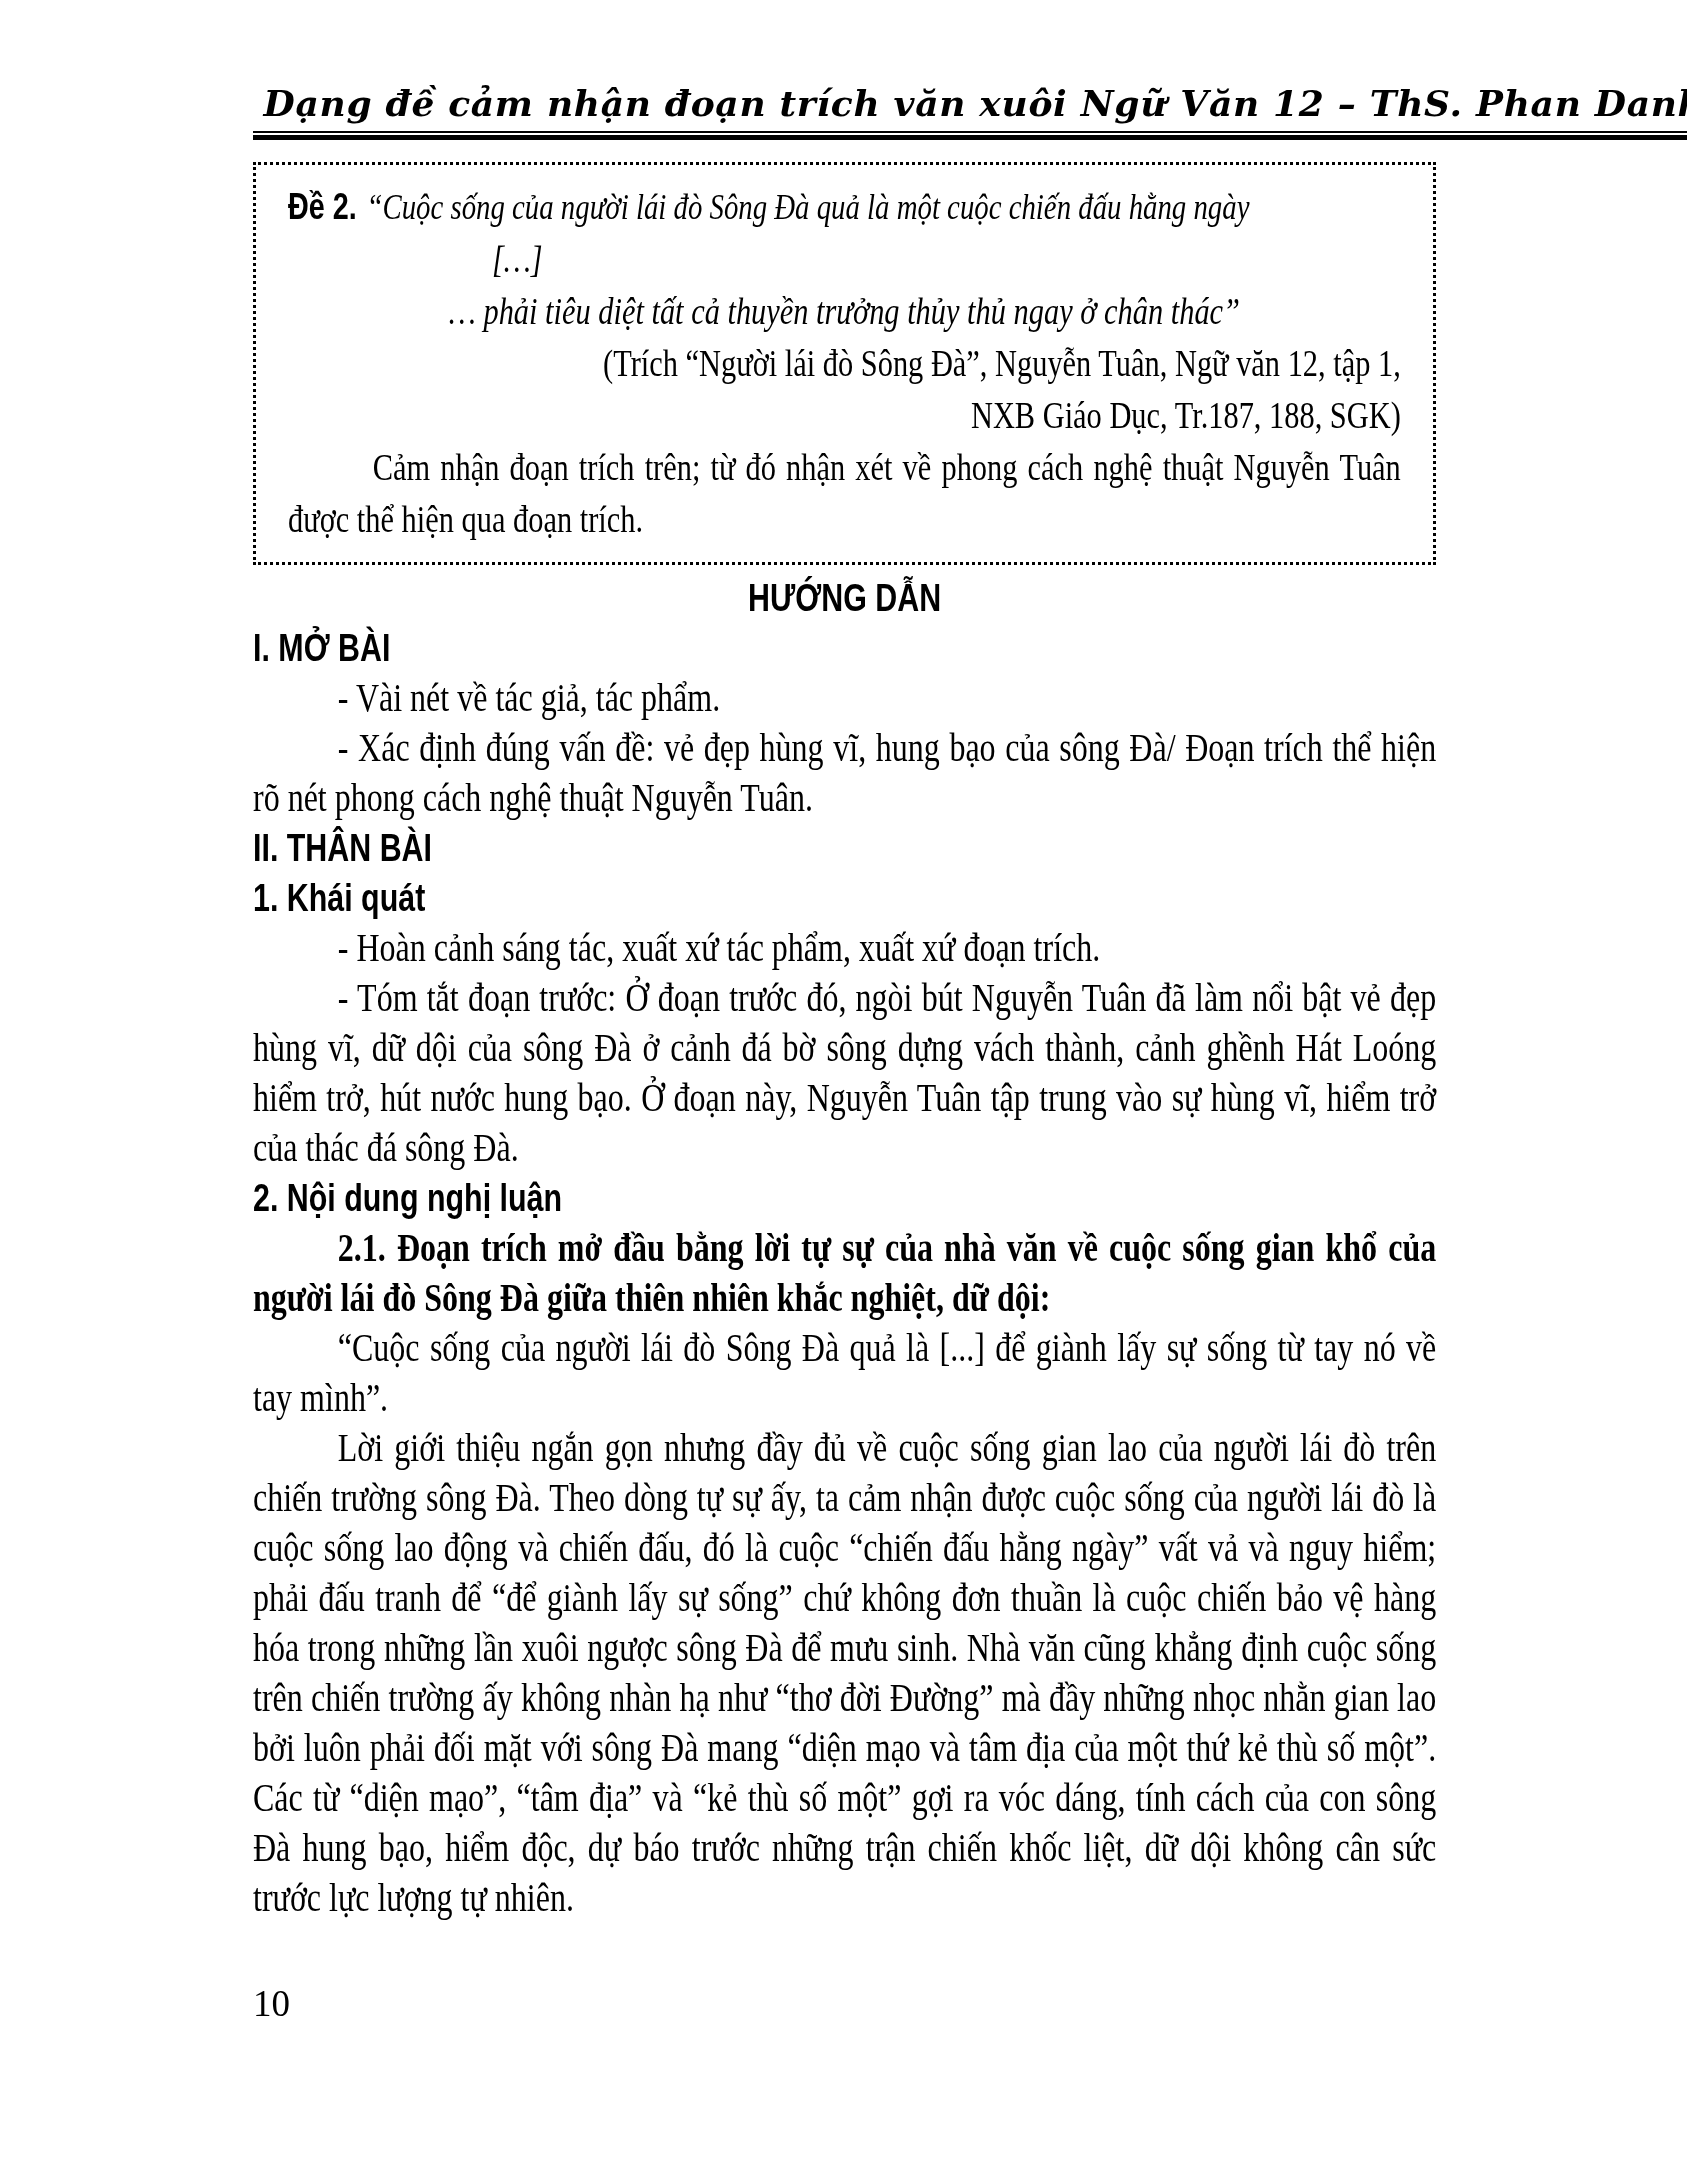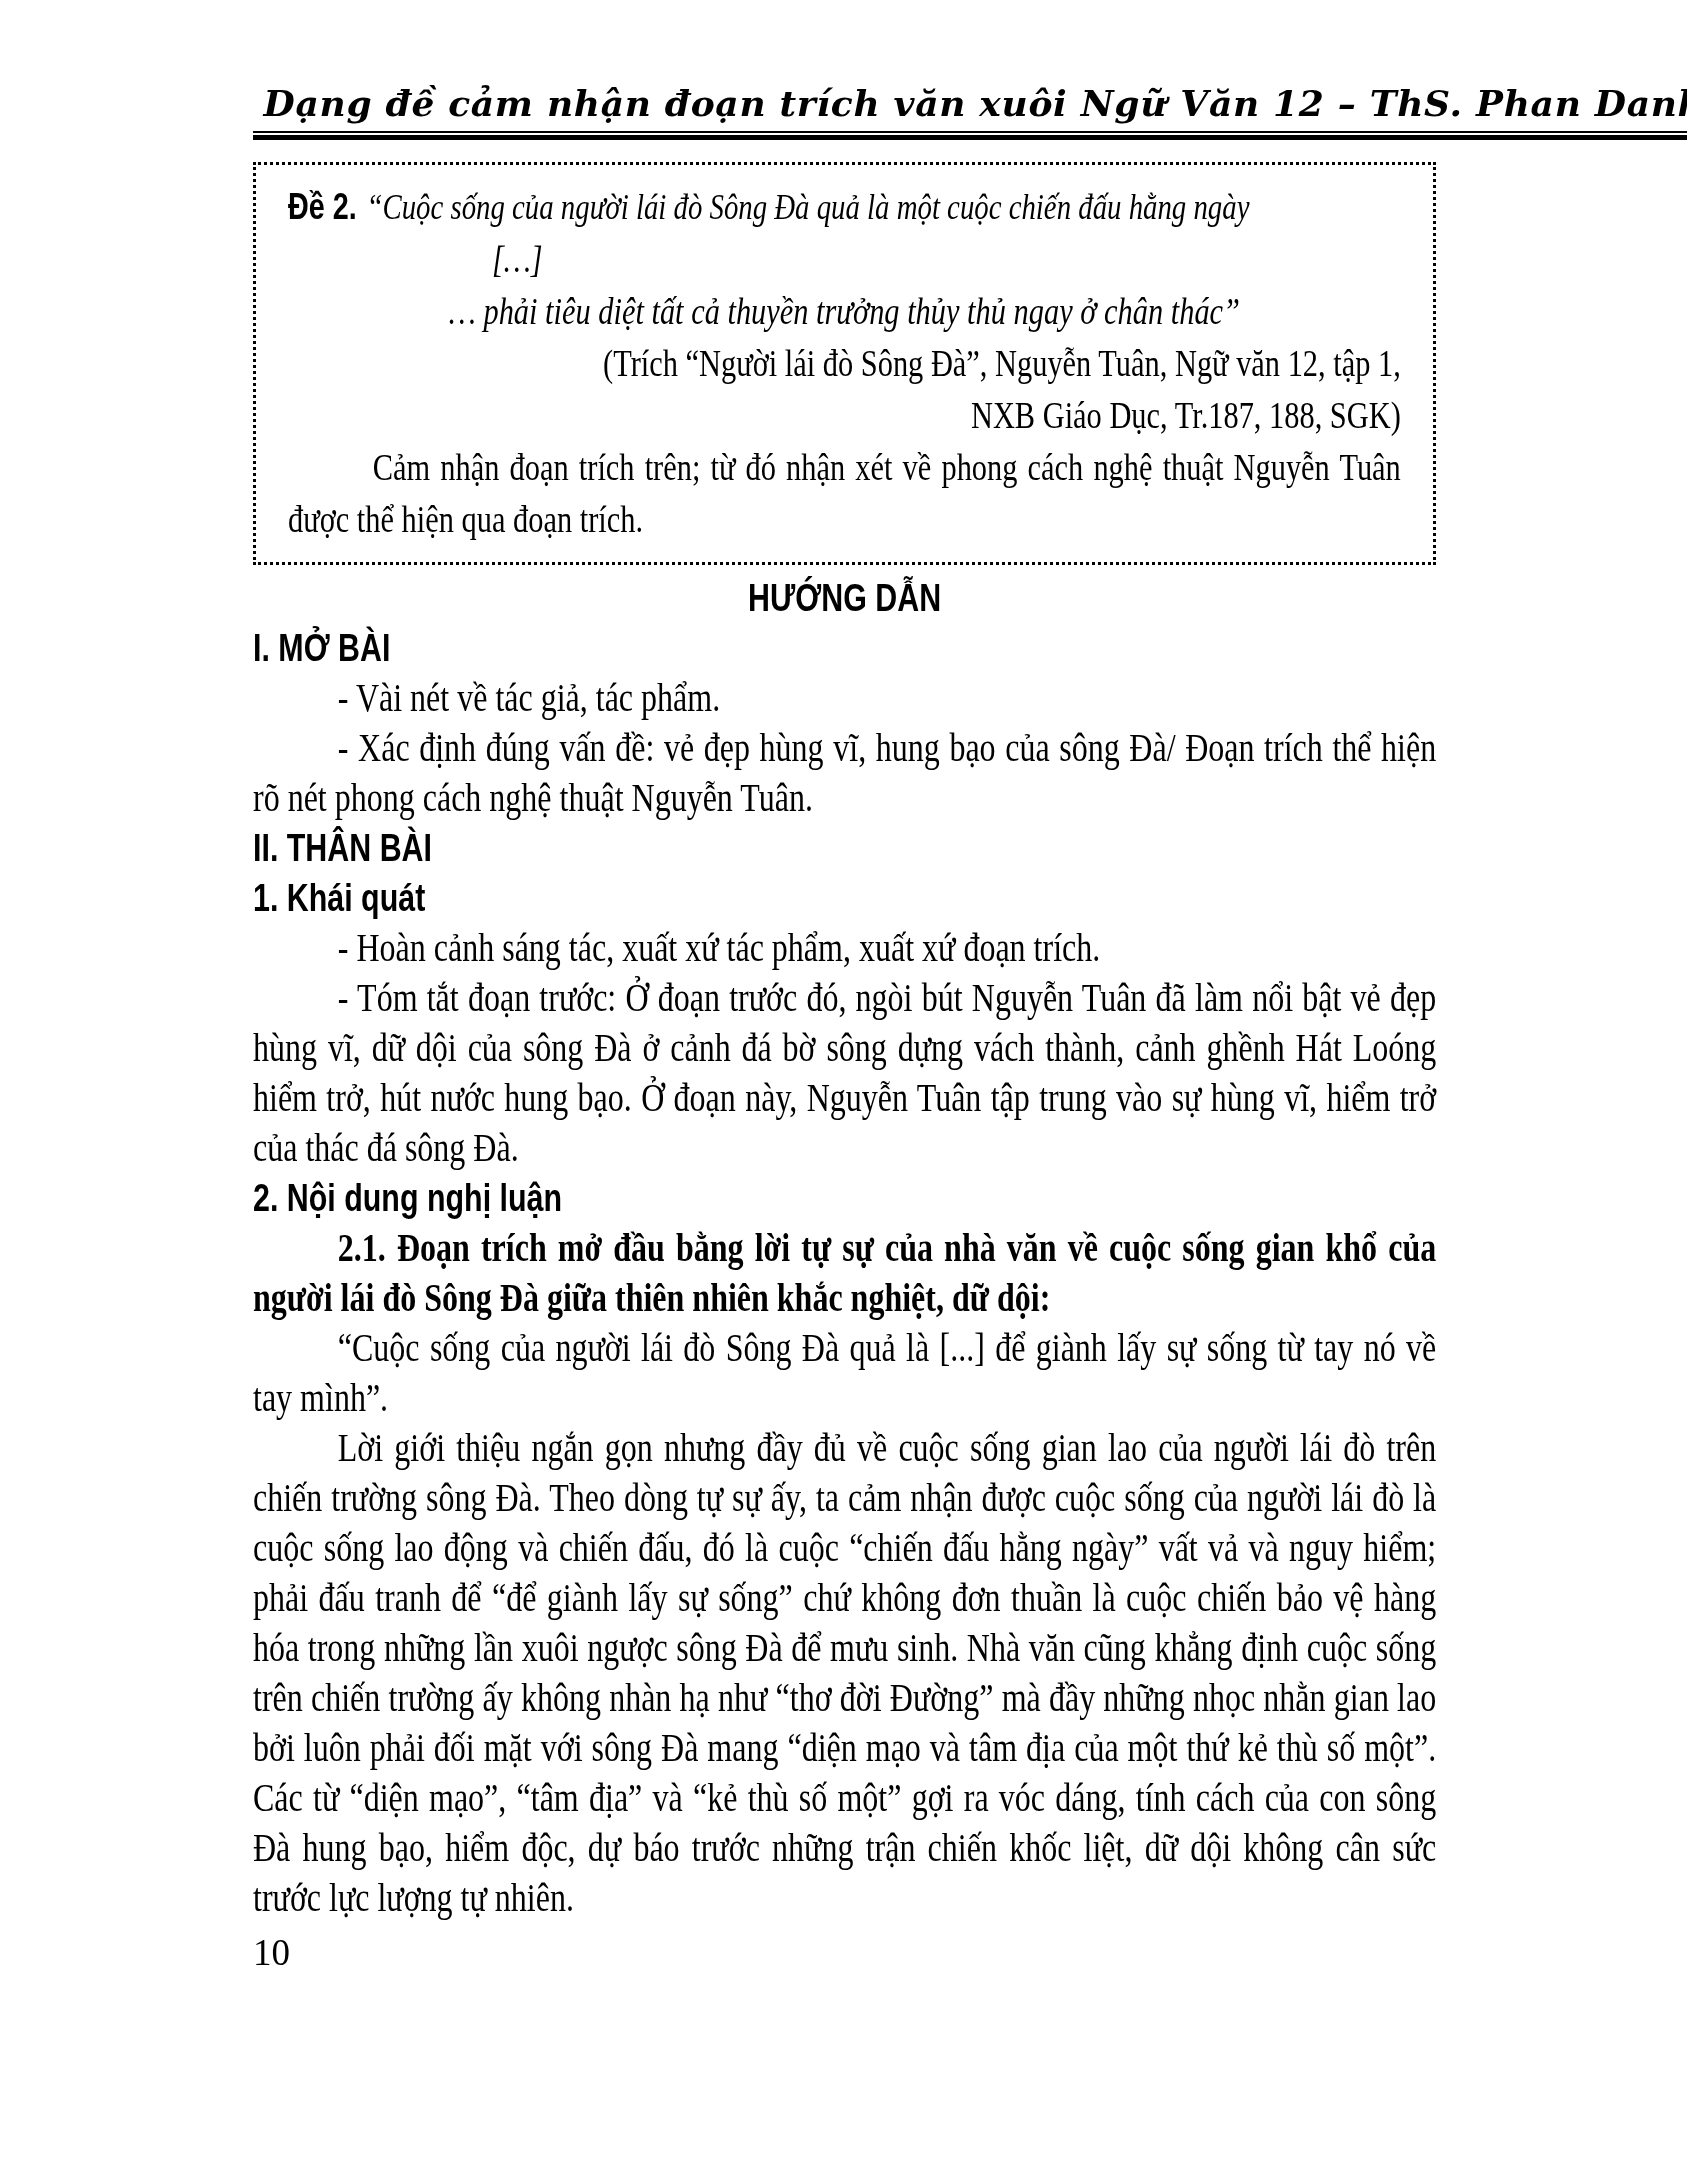--- a/index.html
+++ b/index.html
@@ -83,21 +83,21 @@
     font-size: 38px;
   }
   .h-center { text-align: center; }
   .para { text-align: justify; text-indent: 106px; }
   .para-bold { text-align: justify; text-indent: 106px; font-weight: bold; }
 
   
   .page-number {
     position: absolute;
     left: 253px;
-    top: 1931px;
+    top: 1982px;
     font-size: 37px;
     font-family: "Liberation Serif", serif;
   }
 </style>
 </head>
 <body>
 
 <div class="page">
   <div class="content">
 

